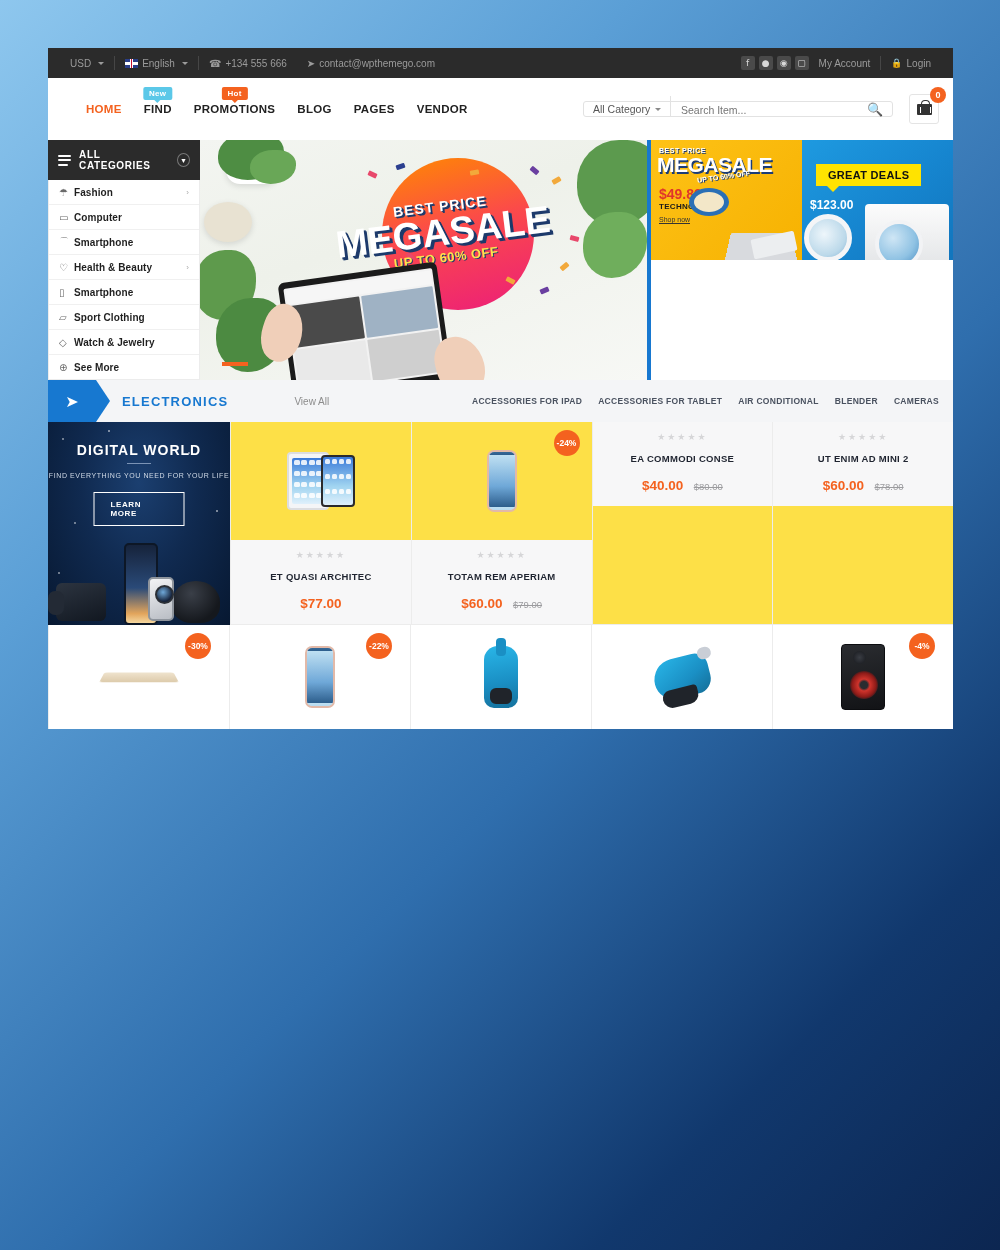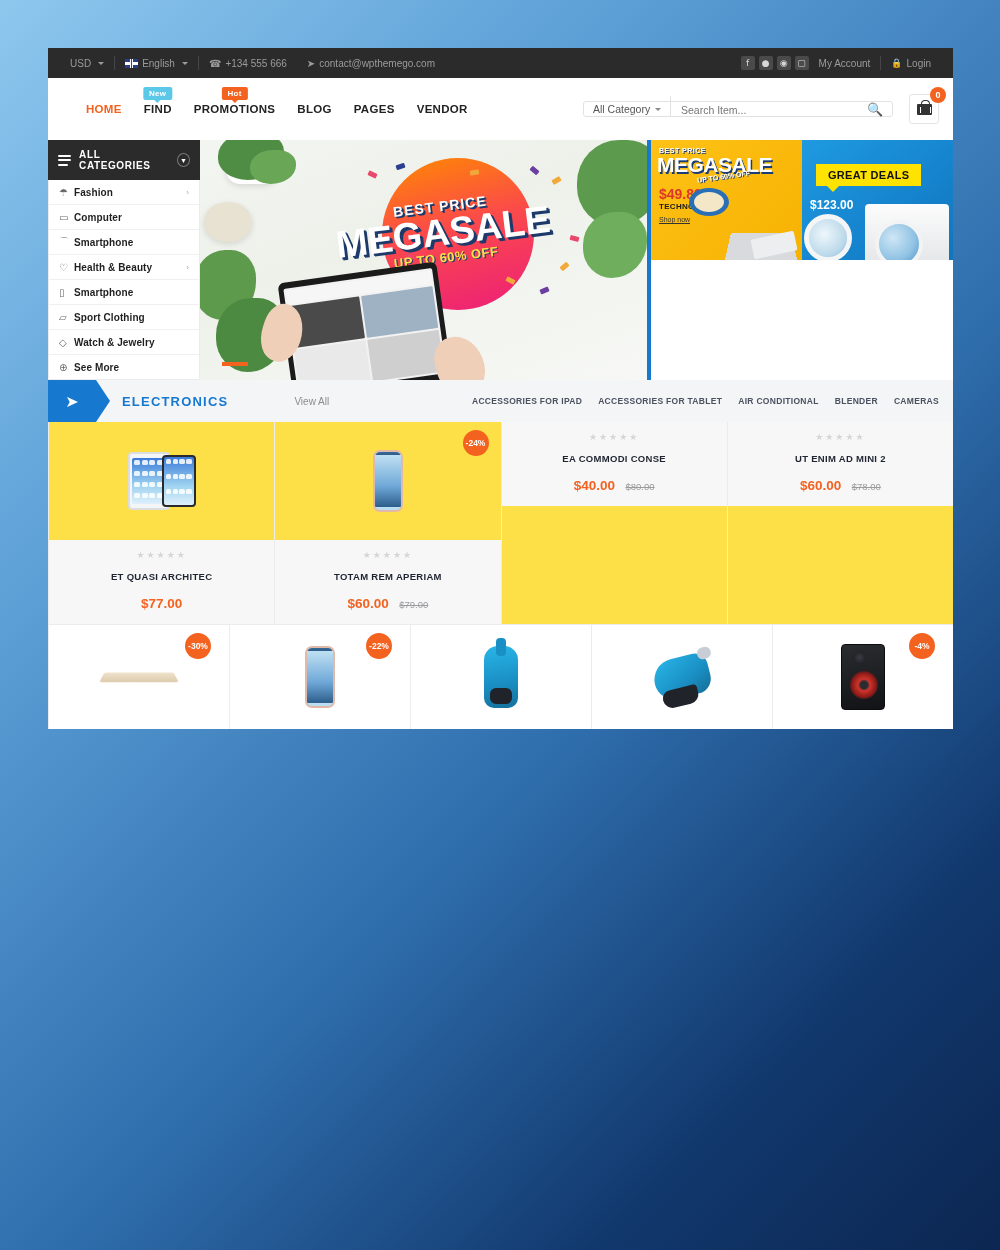--- a/index.html
+++ b/index.html
@@ -504,20 +504,37 @@
       <div class="subcat">ACCESSORIES FOR IPAD</div>
       <div class="subcat">ACCESSORIES FOR TABLET</div>
       <div class="subcat">AIR CONDITIONAL</div>
       <div class="subcat">BLENDER</div>
       <div class="subcat">CAMERAS</div>
     </div>
   </div>
 
   <div class="grid">
 
+    <div class="promo">
+      <div class="star" style="left:14px;top:16px;width:2px;height:2px;"></div>
+      <div class="star" style="left:60px;top:8px;width:1.5px;height:1.5px;"></div>
+      <div class="star" style="left:140px;top:30px;width:2px;height:2px;"></div>
+      <div class="star" style="left:168px;top:88px;width:1.5px;height:1.5px;"></div>
+      <div class="star" style="left:26px;top:100px;width:2px;height:2px;"></div>
+      <div class="star" style="left:96px;top:140px;width:1.5px;height:1.5px;"></div>
+      <div class="star" style="left:10px;top:150px;width:2px;height:2px;"></div>
+      <div class="promo-t1">DIGITAL WORLD</div>
+      <div class="promo-div"></div>
+      <div class="promo-t2">FIND EVERYTHING YOU NEED FOR YOUR LIFE</div>
+      <div class="promo-btn">LEARN MORE</div>
+      <div class="dev-vr"></div>
+      <div class="dev-speaker"></div>
+      <div class="dev-phone"></div>
+      <div class="dev-cam"></div>
+    </div>
 
     <div style="flex:1;">
 
       <div class="cards">
 
         <div class="card">
           <div class="card-img">
             <div class="ipad-w">
                 <div class="scr">
               <div class="ic"></div>

